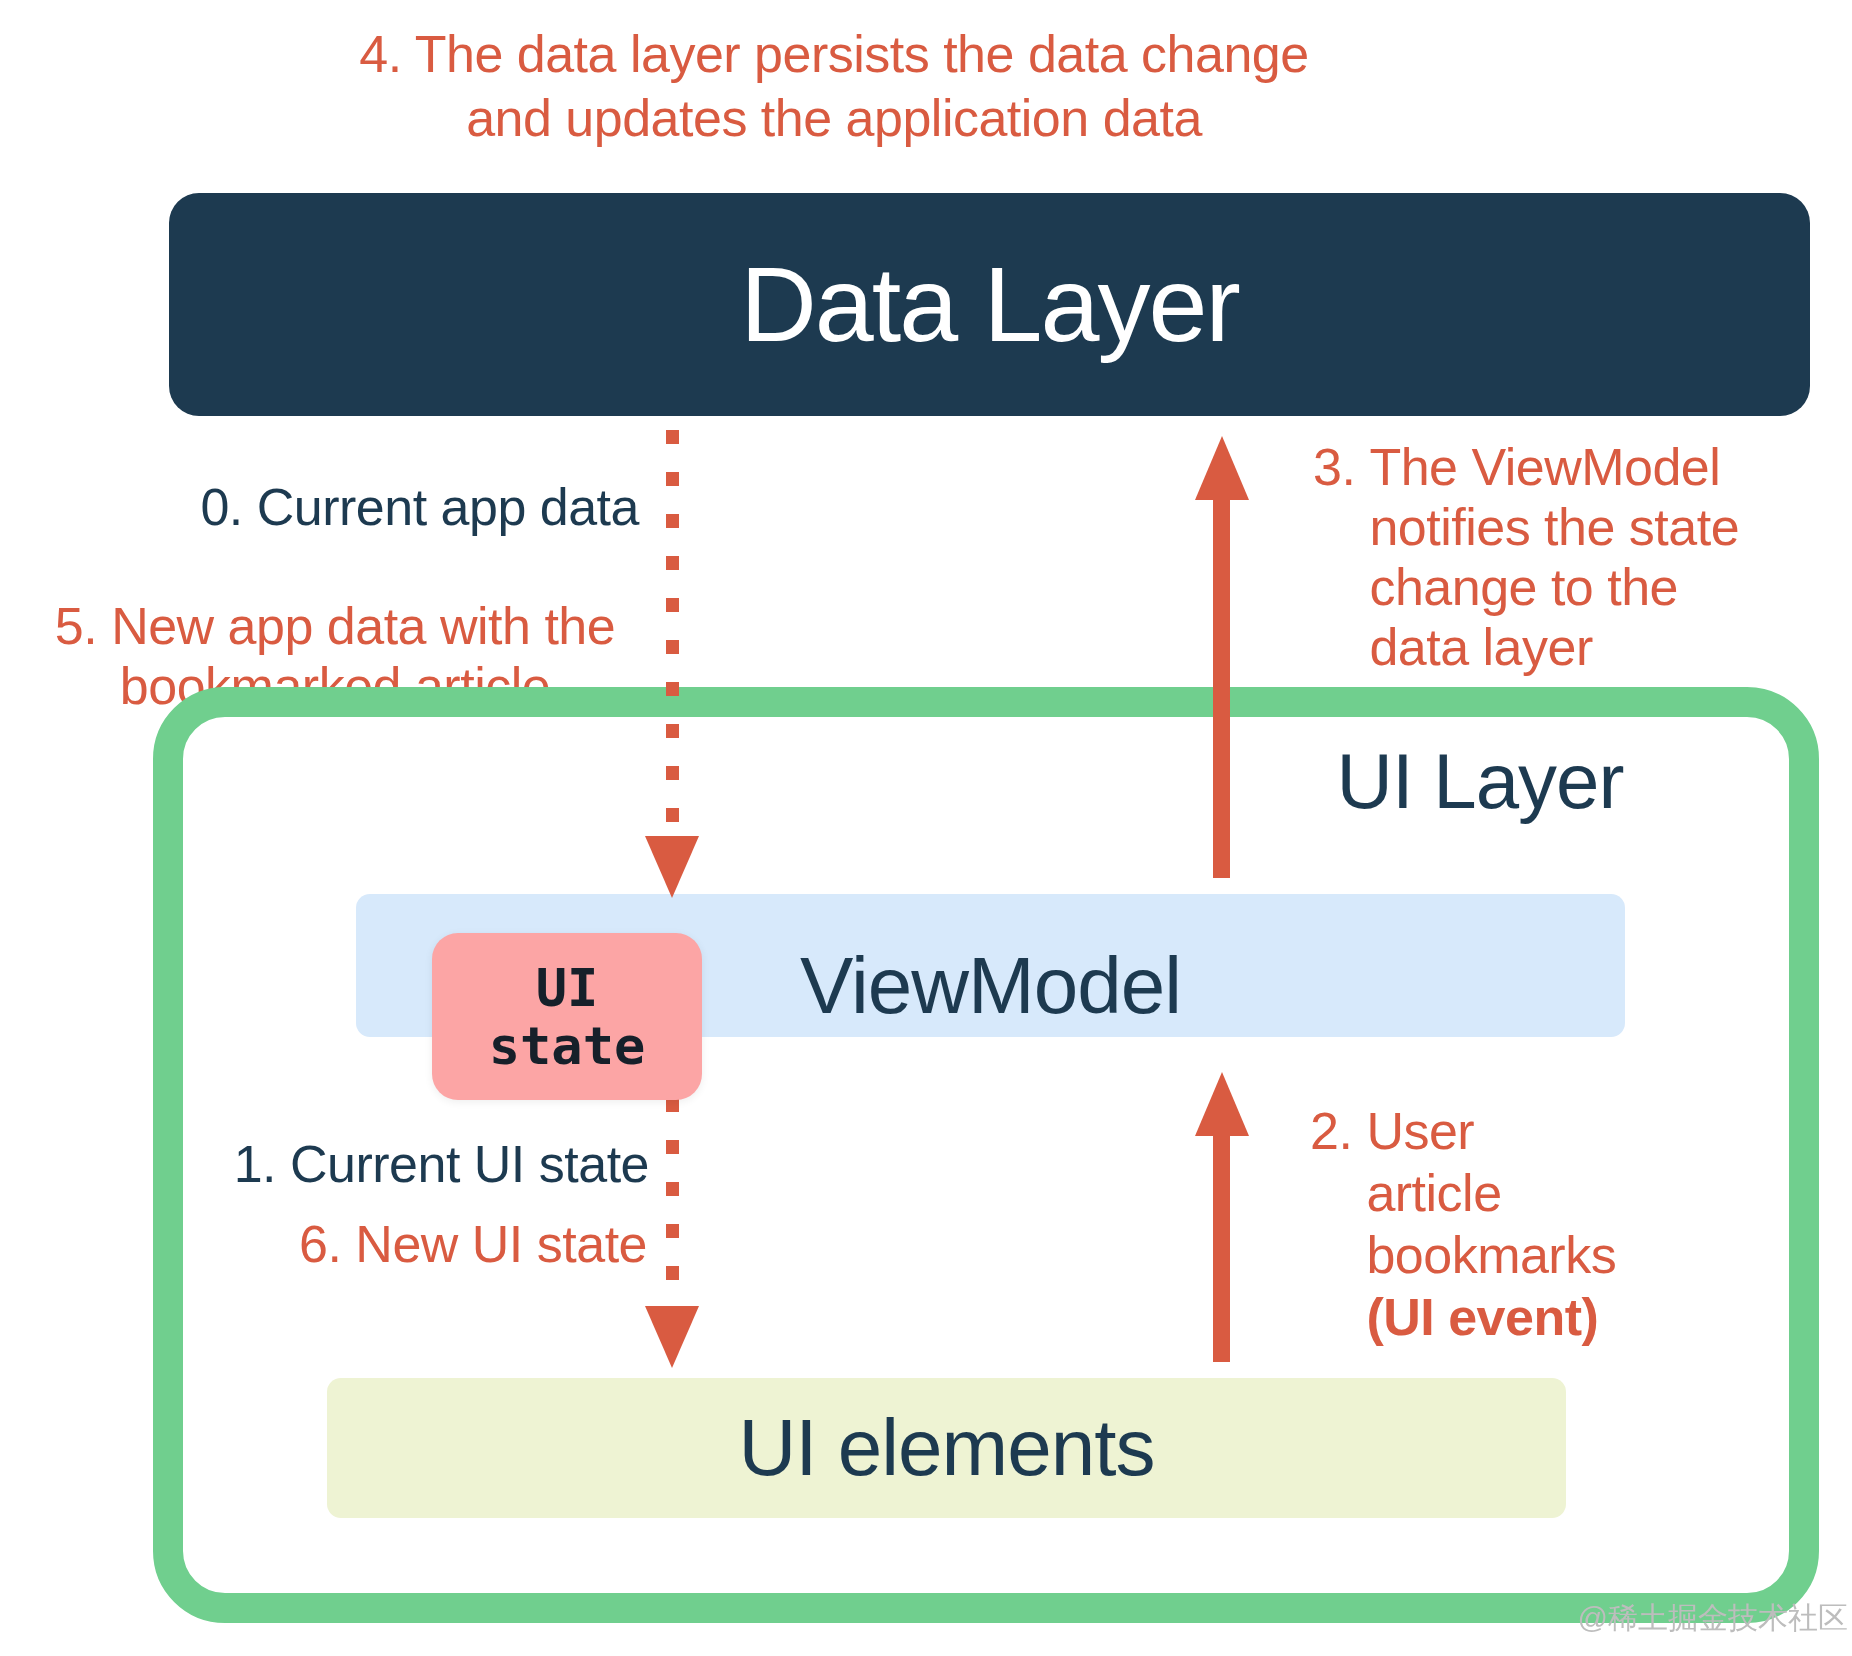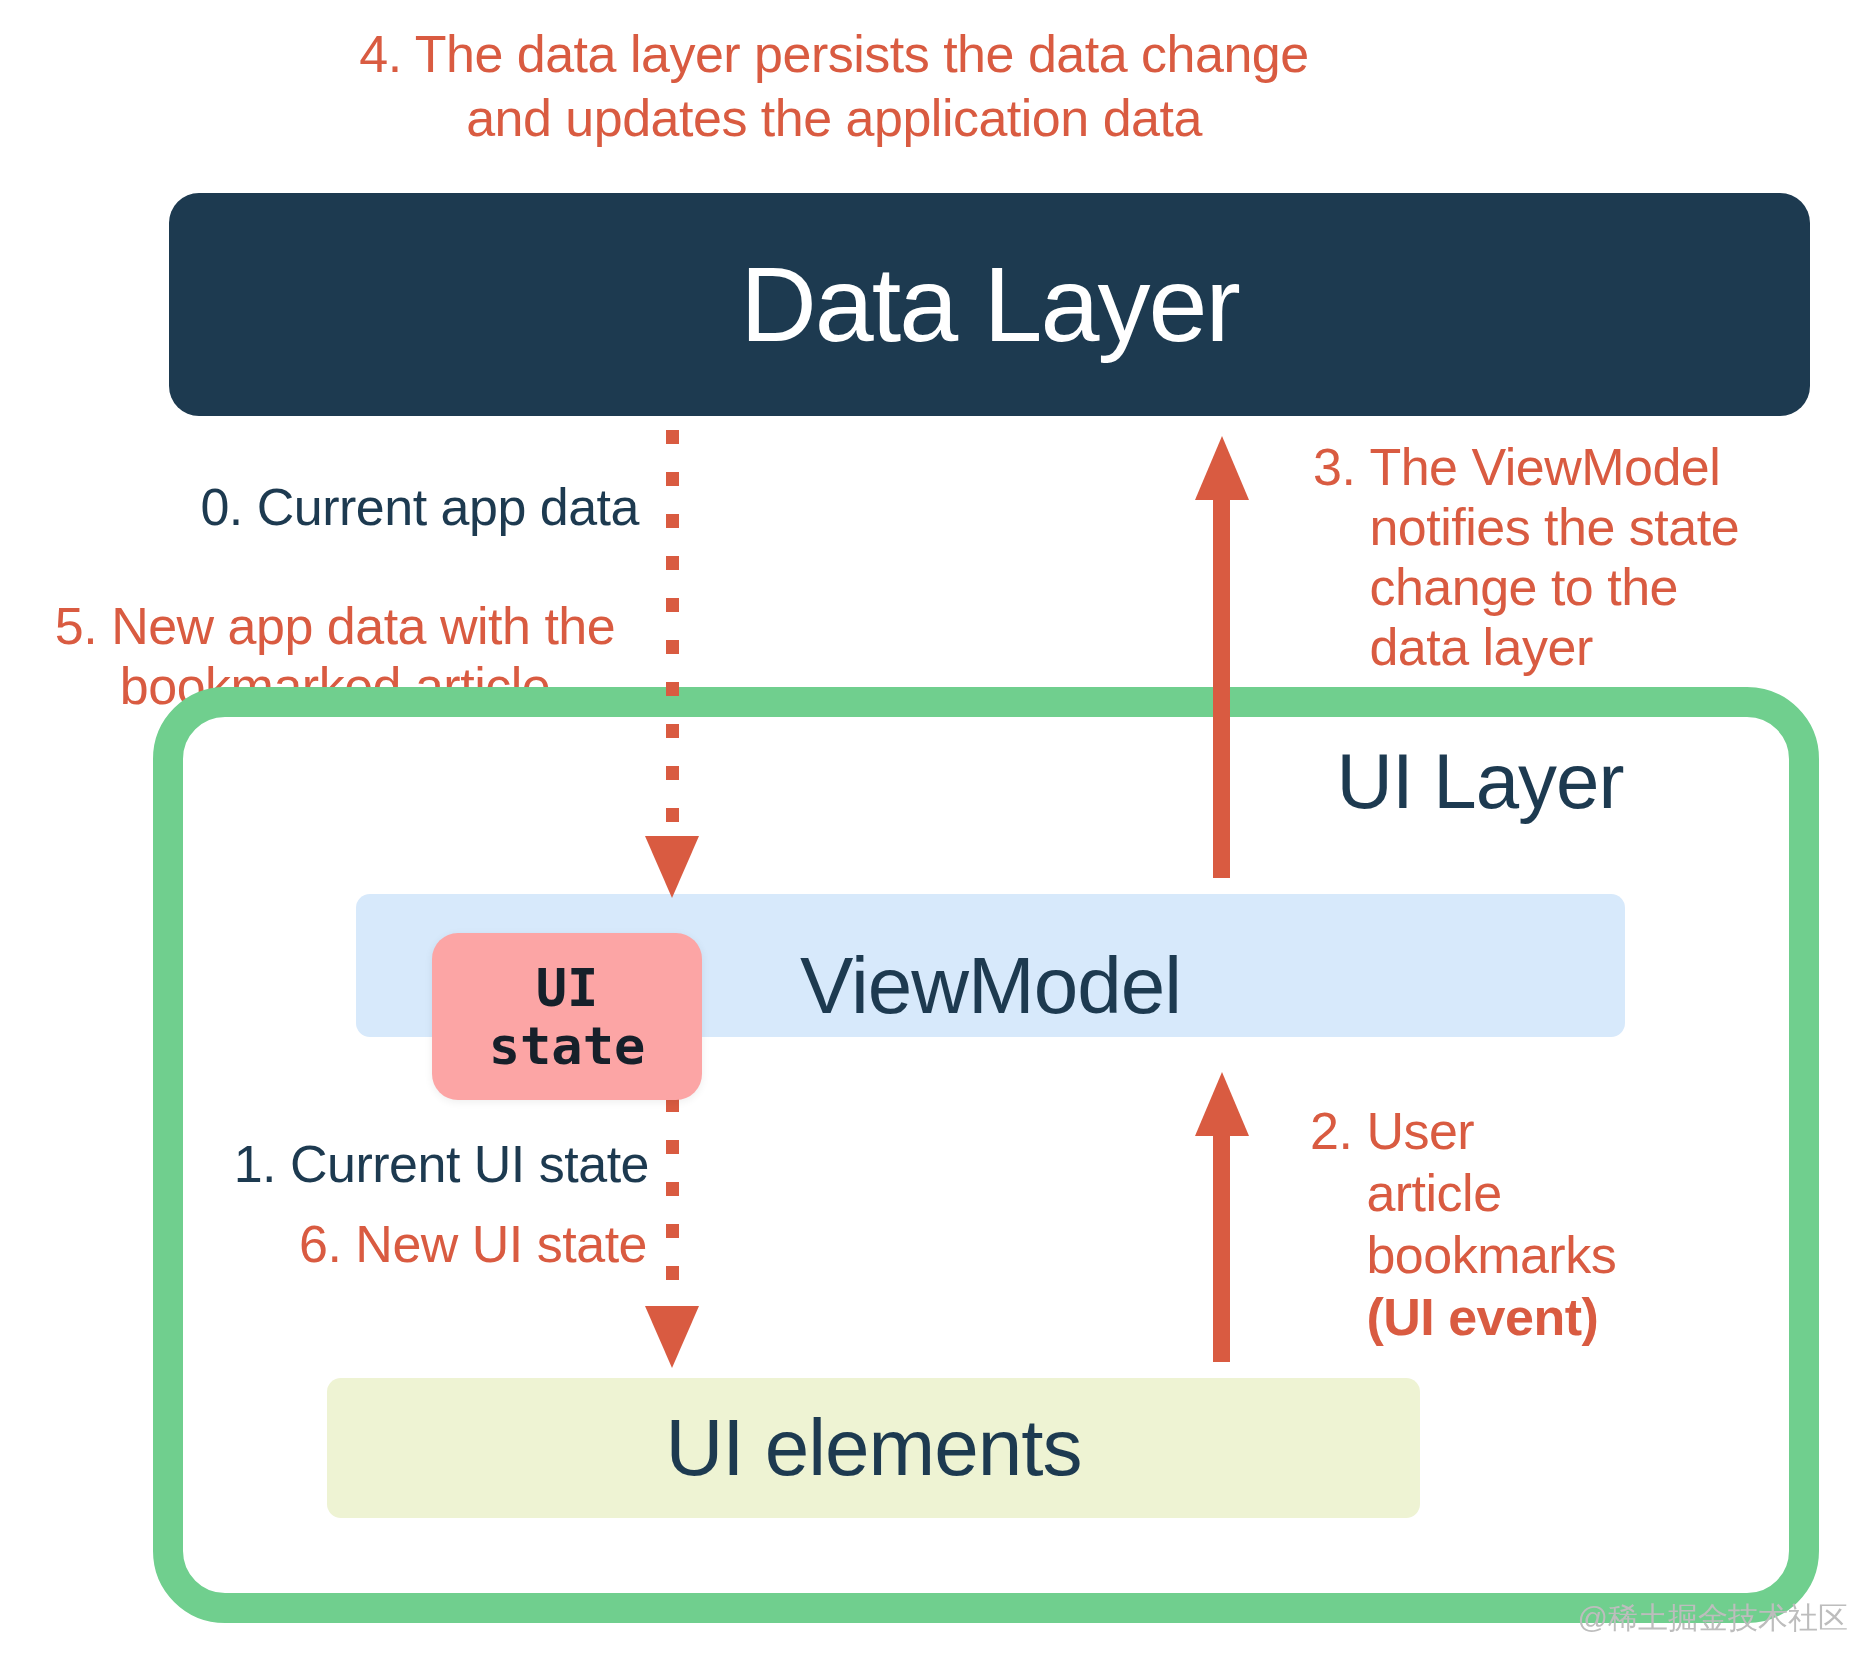--- a/index.html
+++ b/index.html
@@ -29,21 +29,21 @@
   .ui-layer-label{
     position:absolute;left:1330px;top:736px;width:300px;text-align:center;
     font-size:78px;color:#1d3a50;letter-spacing:-1px;z-index:2;
   }
   .viewmodel-box{
     position:absolute;left:356px;top:894px;width:1269px;height:143px;background:#d7e9fb;
     border-radius:14px;display:flex;align-items:center;justify-content:center;z-index:2;
   }
   .viewmodel-title{font-size:80px;color:#1d3a50;letter-spacing:-1px;margin-top:40px;}
   .ui-elements-box{
-    position:absolute;left:327px;top:1378px;width:1093px;height:140px;background:#eef3d3;
+    position:absolute;left:327px;top:1378px;width:1239px;height:140px;background:#eef3d3;
     border-radius:14px;display:flex;align-items:center;justify-content:center;z-index:2;
   }
   .ui-elements-title{font-size:80px;color:#1d3a50;letter-spacing:-1px;}
   .ui-state-chip{
     position:absolute;left:432px;top:933px;width:270px;height:167px;background:#fca5a5;
     border-radius:26px;display:flex;flex-direction:column;align-items:center;justify-content:center;
     z-index:4;box-shadow:0 2px 8px rgba(0,0,0,0.07);
     font-family:"DejaVu Sans Mono","Liberation Mono",monospace;font-weight:700;
     font-size:52px;line-height:58px;color:#16202a;
   }

